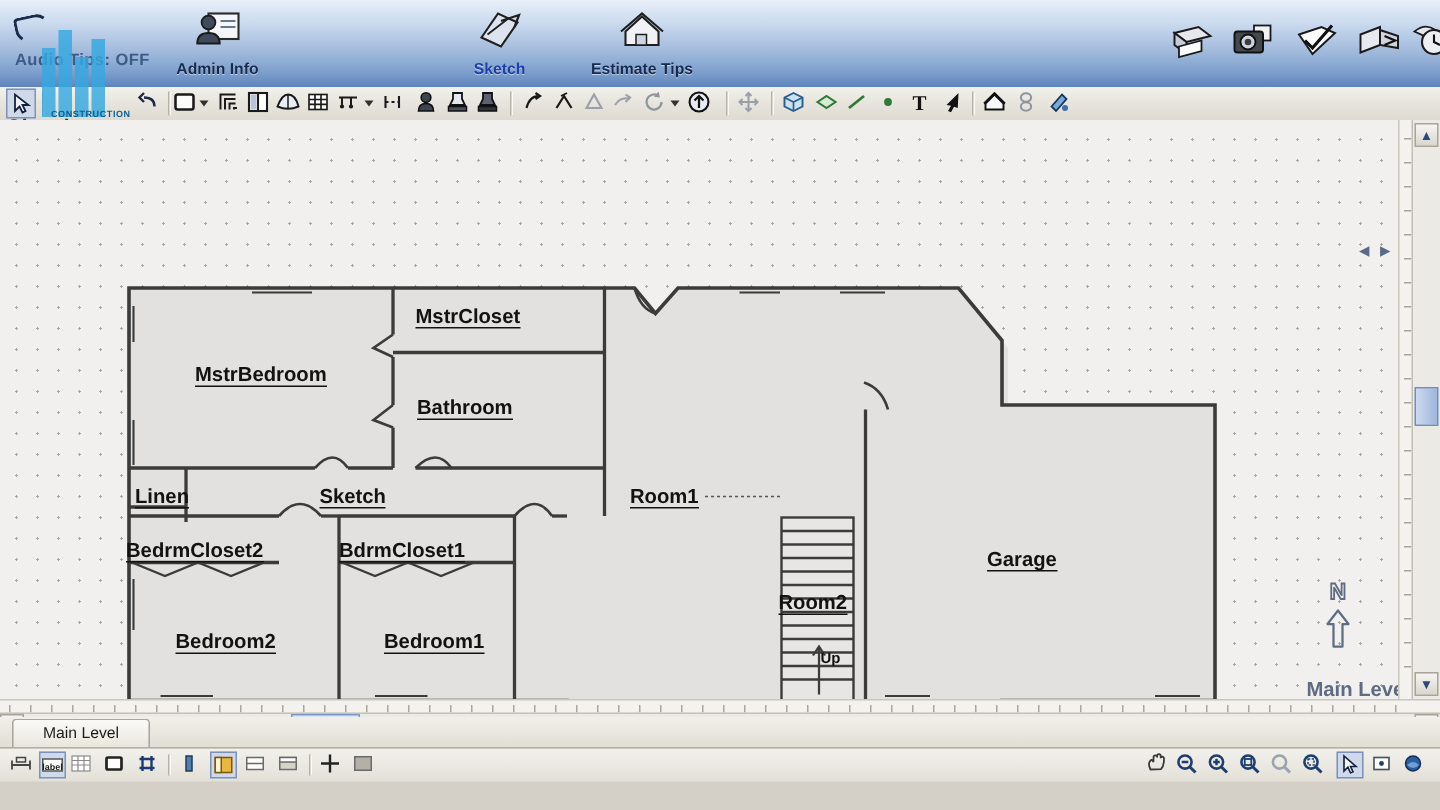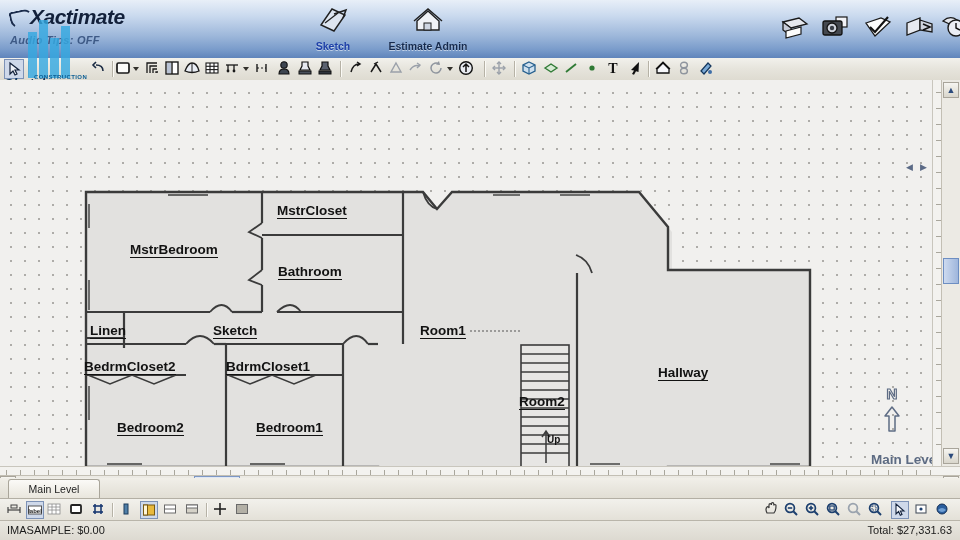--- a/index.html
+++ b/index.html
@@ -24,21 +24,21 @@
     letter-spacing:-0.5px;position:absolute;left:22px;top:1px;
   }
   .brand .bswoosh{
     position:absolute;left:2px;top:6px;width:20px;height:14px;
     border:2px solid #1b2c4c;border-radius:3px 10px 3px 10px;
     border-right-color:transparent;border-bottom-color:transparent;
     transform:rotate(-12deg);
   }
   .audiotips{
     position:absolute;left:10px;top:34px;font-size:11px;font-weight:bold;
-    color:#3e5a86;letter-spacing:.3px;font-style:italic;
+    color:#3e5a86;letter-spacing:.3px;
   }
   .navitem{
     position:absolute;top:4px;width:110px;height:52px;text-align:center;cursor:default;
   }
   .navitem .nlabel{
     position:absolute;left:0;right:0;bottom:4px;font-size:10.5px;font-weight:bold;color:#152a4e;
     text-shadow:0 1px 0 rgba(255,255,255,.55);
   }
   .navitem.active .nlabel{color:#1c3fa8;}
   .navitem .nicon{
@@ -160,25 +160,36 @@
 </style>
 </head>
 <body>
 
 <div id="app">
 
   <div class="topbar">
 
     <div class="brand">
       <div class="bswoosh"></div>
-      <div class="bword">Xactimate</div>
     </div>
 
     <div class="audiotips">Audio Tips: OFF</div>
 
+    <div class="navitem" style="left:90px">
+      <div class="nicon">
+        <svg width="34" height="30" viewBox="0 0 34 30">
+          <rect x="11" y="4" width="20" height="17" fill="#f4f6fa" stroke="#2a2a2a" stroke-width="1.4"></rect>
+          <circle cx="11" cy="10" r="4.6" fill="#3f4a5c" stroke="#1a1a1a" stroke-width="1.2"></circle>
+          <path d="M3.5 24 q0-7 7.5-7 t7.5 7 z" fill="#3f4a5c" stroke="#1a1a1a" stroke-width="1.2"></path>
+          <line x1="19" y1="9" x2="29" y2="9" stroke="#6b7686" stroke-width="1.2"></line>
+          <line x1="19" y1="13" x2="29" y2="13" stroke="#6b7686" stroke-width="1.2"></line>
+        </svg>
+      </div>
+      <div class="nlabel">Admin Info</div>
+    </div>
 
 
     <div class="navitem active" style="left:278px">
       <div class="nicon">
         <svg width="34" height="30" viewBox="0 0 34 30">
           <path d="M5 20 L16 4 L29 10 L18 26 Z" fill="#dde4ef" stroke="#1f1f1f" stroke-width="1.4"></path>
           <path d="M18 9 L30 5 L27 13" fill="none" stroke="#1f1f1f" stroke-width="1.5"></path>
           <line x1="9" y1="18" x2="22" y2="8" stroke="#1f1f1f" stroke-width="1.2"></line>
         </svg>
       </div>
@@ -186,21 +197,21 @@
     </div>
 
     <div class="navitem" style="left:373px">
       <div class="nicon">
         <svg width="34" height="30" viewBox="0 0 34 30">
           <path d="M6 16 L17 6 L28 16 L28 25 L6 25 Z" fill="#f0f2f6" stroke="#1f1f1f" stroke-width="1.4"></path>
           <path d="M3 16 L17 4 L31 16" fill="none" stroke="#1f1f1f" stroke-width="1.4"></path>
           <rect x="13" y="18" width="7" height="7" fill="#cfd6e2" stroke="#1f1f1f" stroke-width="1"></rect>
         </svg>
       </div>
-      <div class="nlabel">Estimate Admin</div>
+      <div class="nlabel">Estimate Tips</div>
     </div>
 
 
     <div class="tr-icons">
       <div class="ticon" style="left:15px">
         <svg width="34" height="32" viewBox="0 0 34 32">
           <path d="M6 12 L22 8 L30 14 L14 18 Z" fill="#e6e8ee" stroke="#1a1a1a" stroke-width="1.3"></path>
           <path d="M6 12 L6 20 L14 26 L14 18 Z" fill="#c7ccd8" stroke="#1a1a1a" stroke-width="1.3"></path>
           <path d="M9 21 L24 17 L24 24 L9 28 Z" fill="#fcfcfc" stroke="#1a1a1a" stroke-width="1.2"></path>
         </svg>
@@ -557,21 +568,21 @@
     <div class="rlabel lg" style="left:130px;top:163px">MstrBedroom</div>
     <div class="rlabel lg" style="left:278px;top:185px">Bathroom</div>
     <div class="rlabel lg" style="left:90px;top:244px">Linen</div>
     <div class="rlabel lg" style="left:213px;top:244px">Sketch</div>
     <div class="rlabel lg" style="left:84px;top:280px">BedrmCloset2</div>
     <div class="rlabel lg" style="left:226px;top:280px">BdrmCloset1</div>
     <div class="rlabel lg" style="left:117px;top:341px">Bedroom2</div>
     <div class="rlabel lg" style="left:256px;top:341px">Bedroom1</div>
     <div class="rlabel lg" style="left:420px;top:244px">Room1</div>
     <div class="rlabel lg" style="left:519px;top:315px">Room2</div>
-    <div class="rlabel lg" style="left:658px;top:286px">Hallway</div>
+    <div class="rlabel lg" style="left:658px;top:286px">Garage</div>
 
     <div style="position:absolute;left:547px;top:354px;font-size:10px;font-weight:bold;color:#121212;">Up</div>
 
     <div class="compass">
       <svg width="26" height="52" viewBox="0 0 26 52">
         <text x="13" y="14" font-family="Liberation Sans, sans-serif" font-size="15" font-weight="bold" text-anchor="middle" fill="none" stroke="#5e6c84" stroke-width="1.2">N</text>
         <path d="M13 22 L20 31 L16 31 L16 46 L10 46 L10 31 L6 31 Z" fill="none" stroke="#5e6c84" stroke-width="1.5" stroke-linejoin="round"></path>
       </svg>
     </div>
 
@@ -827,18 +838,14 @@
         </svg>
     </div>
     <div class="bb-btn" style="left:934px">
       <svg width="16" height="16" viewBox="0 0 16 16">
           <circle cx="8" cy="8" r="5" fill="#2a5e9e" stroke="#142f55" stroke-width="1"></circle>
           <path d="M4 9 q4 -4 8 0 q-4 4 -8 0z" fill="#6f9fd4"></path>
         </svg>
     </div>
   </div>
 
-  <div class="status">
-    <div class="left">IMASAMPLE: $0.00</div>
-    <div class="right">Total: $27,331.63</div>
-  </div>
 
 </div>
 
 </body></html>

